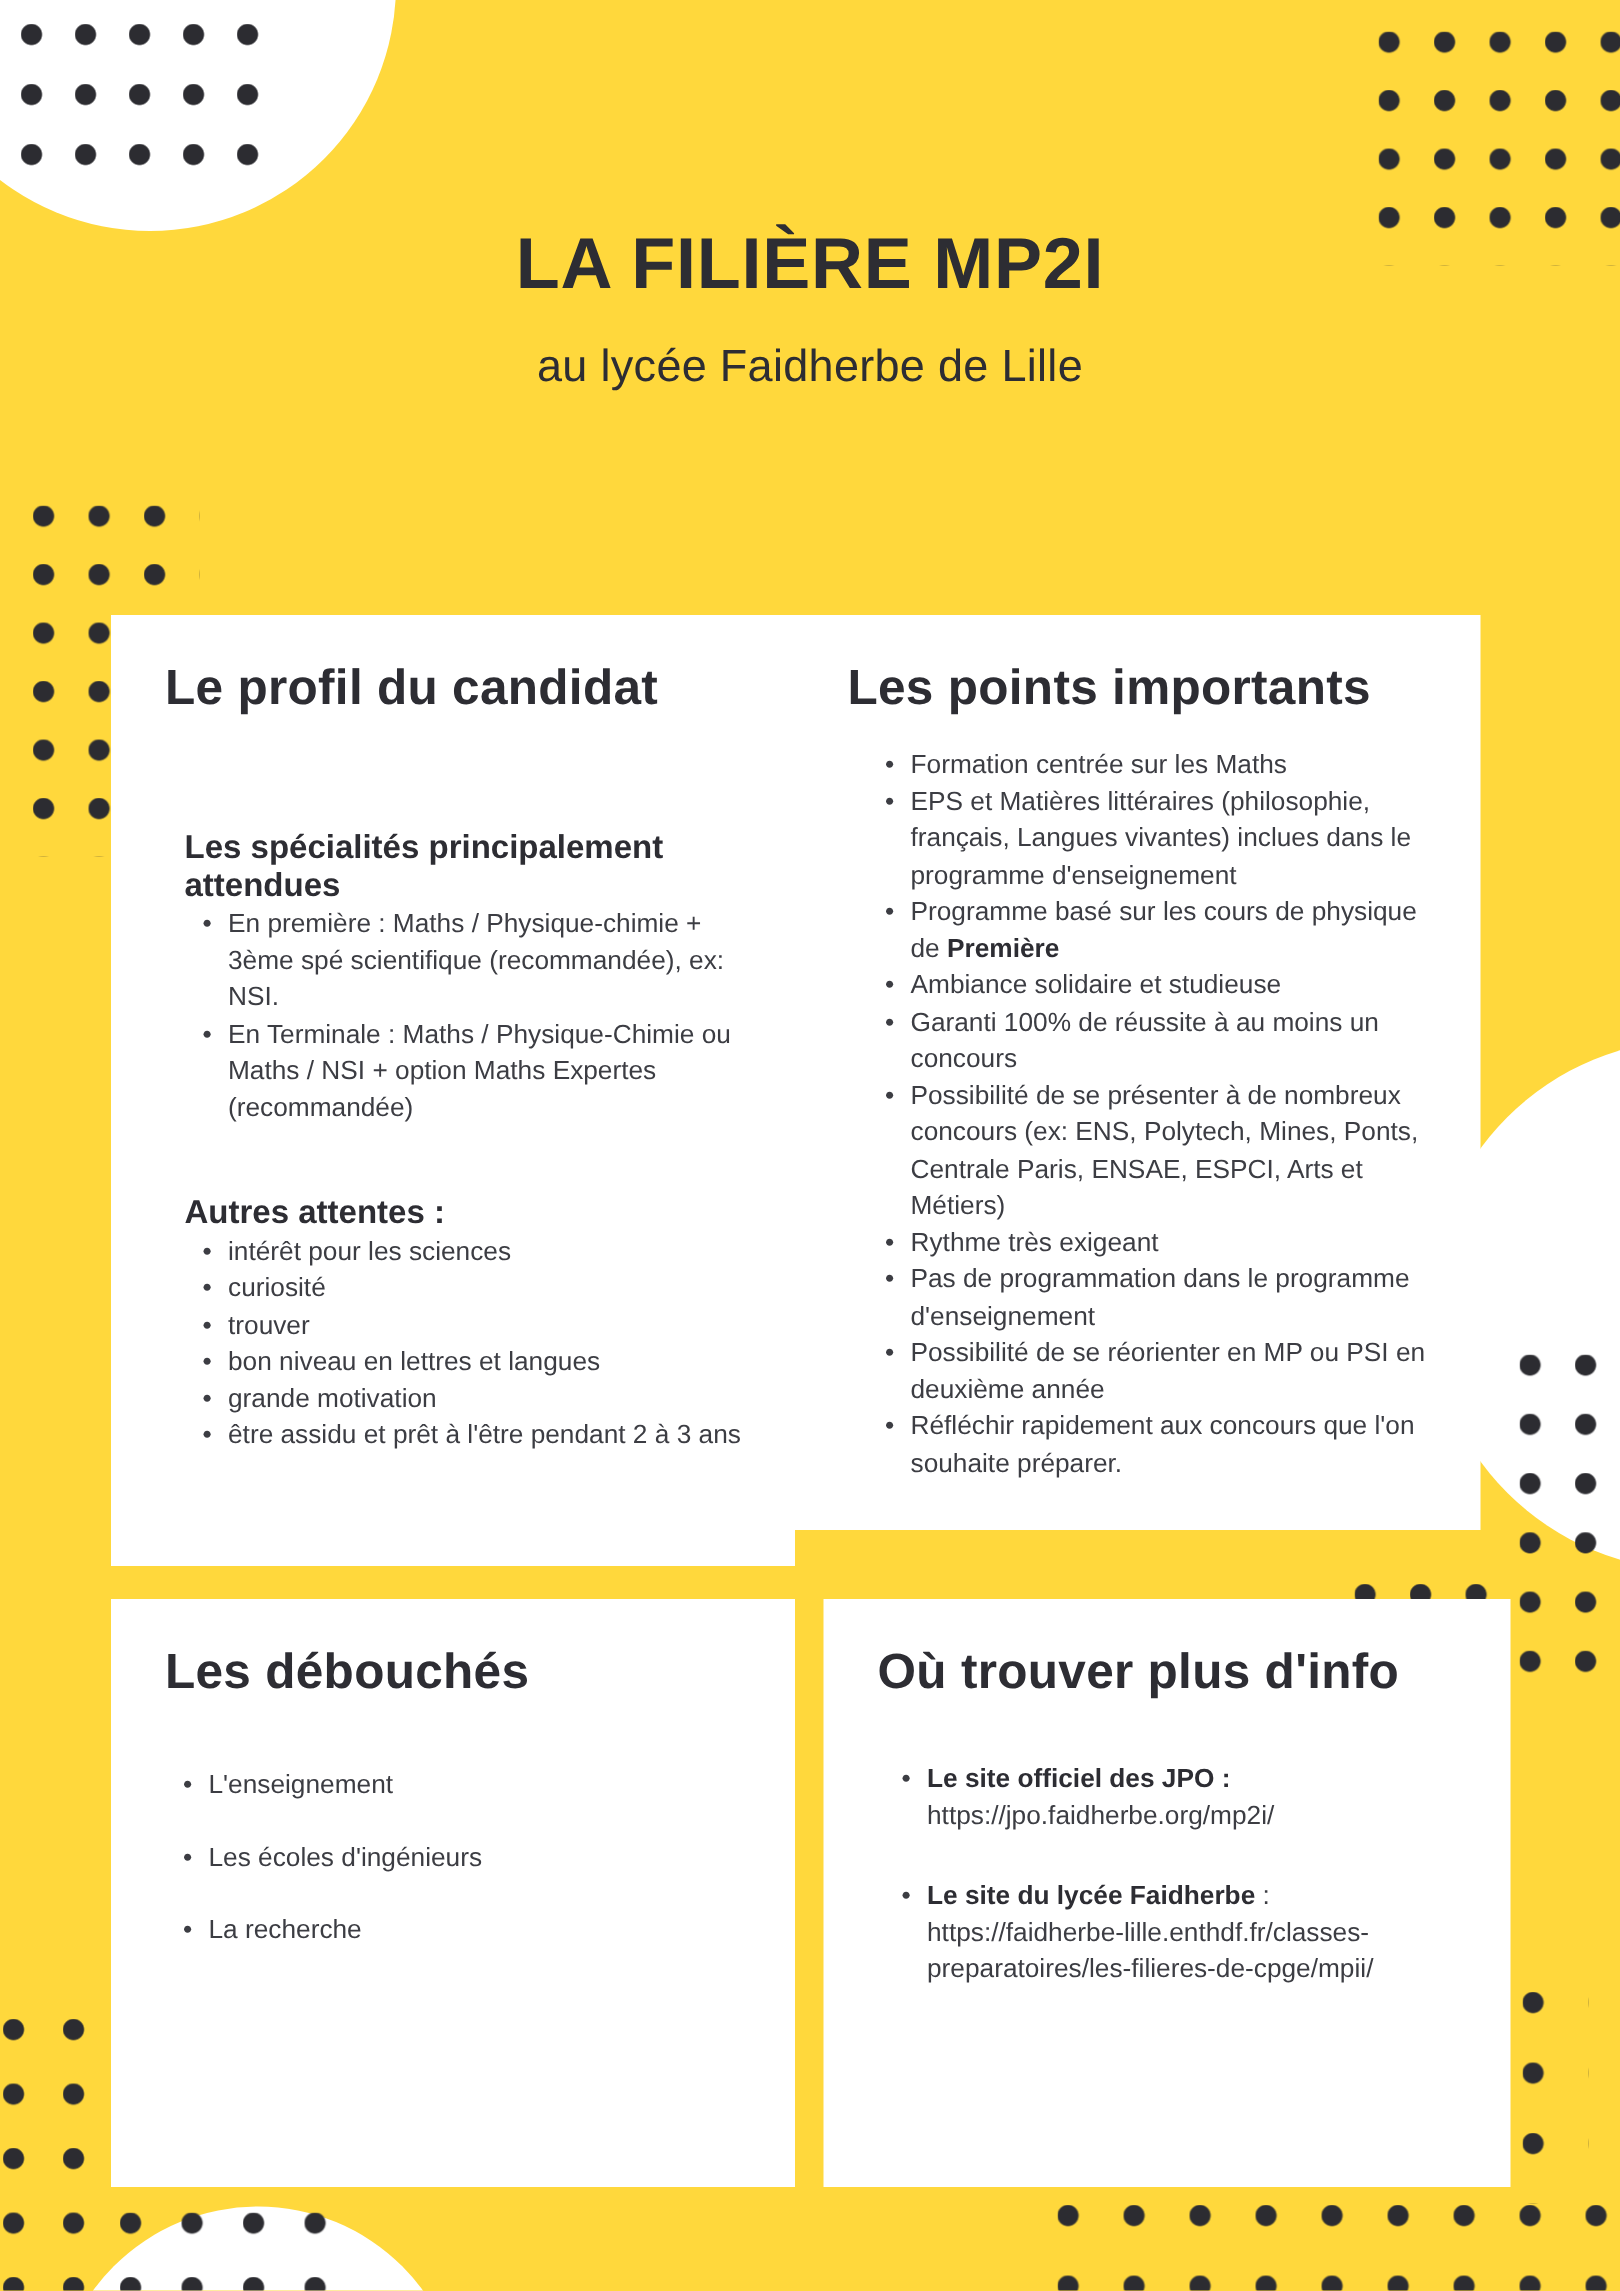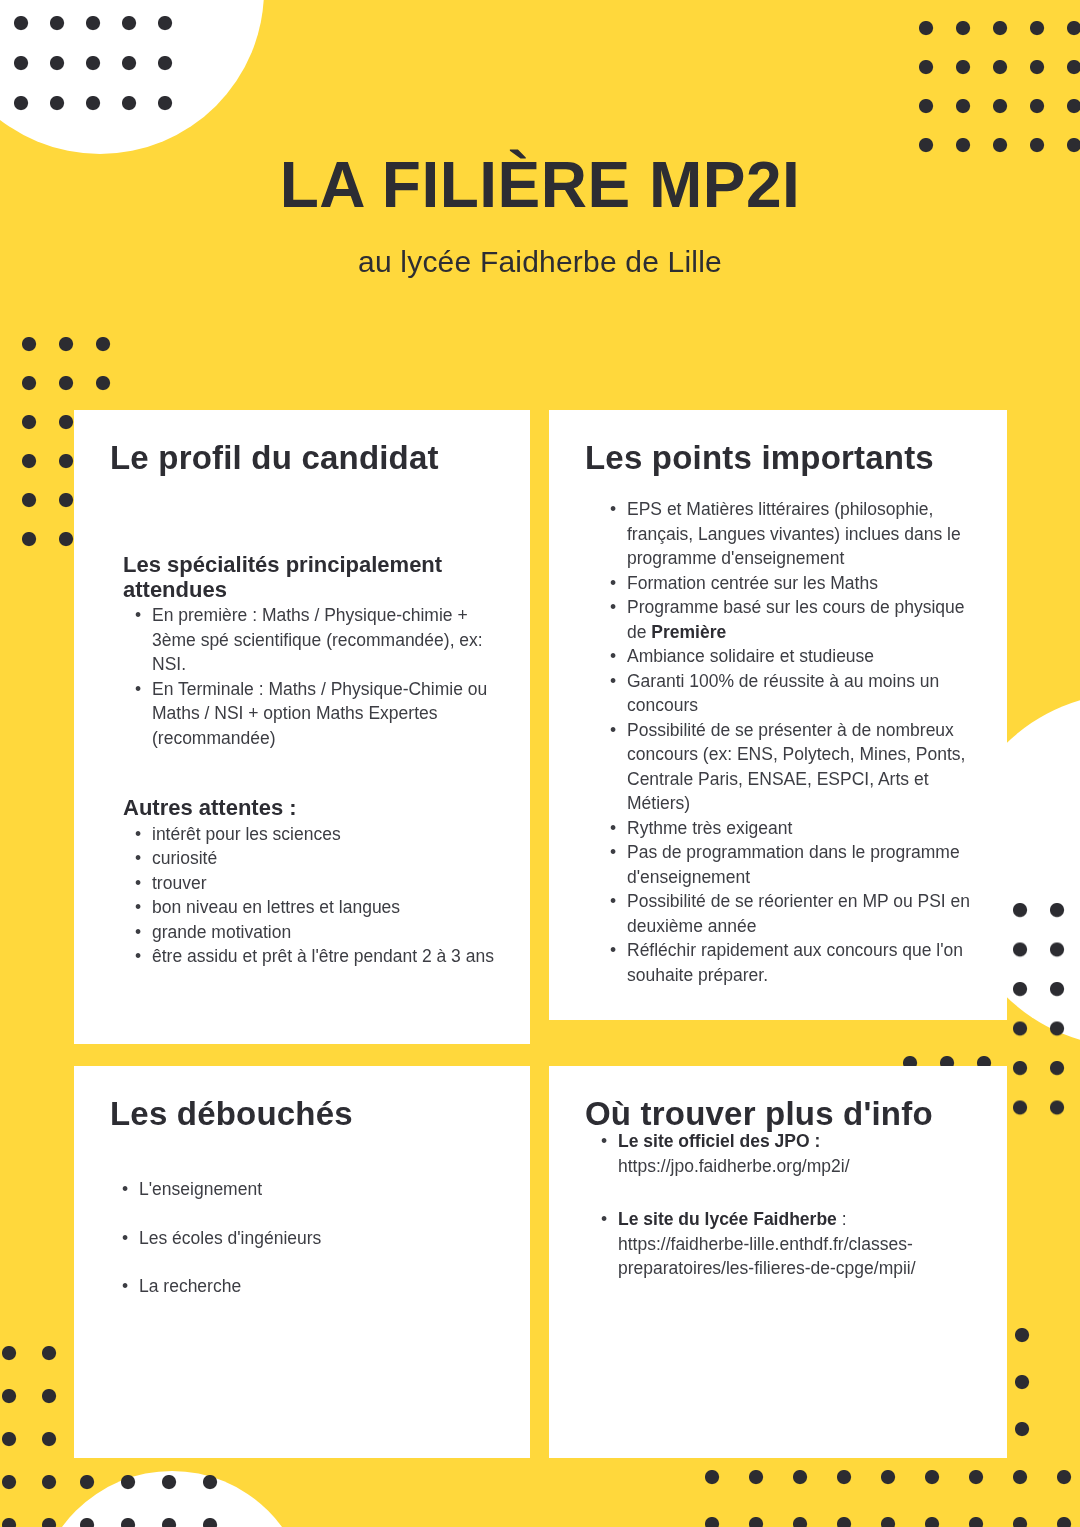--- a/index.html
+++ b/index.html
@@ -23,29 +23,29 @@
   .d-tr {left:919px; top:21px;  width:185px;height:156px;background-size:37px 39px}
   .d-lm {left:22px;  top:337px; width:111px;height:234px;background-size:37px 39px}
   .d-rm {left:1013px;top:903px; width:74px; height:237px;background-size:37px 39.5px}
   .d-gap{left:903px; top:1056px;width:111px;height:28px; background-size:37px 28px}
   .d-br {left:705px; top:1470px;width:396px;height:94px; background-size:44px 47px}
   .d-rc {left:1015px;top:1328px;width:44px; height:141px;background-size:44px 47px}
   .d-bl {left:2px;   top:1346px;width:80px; height:215px;background-size:40px 43px}
   .d-blr{left:80px;  top:1475px;width:164px;height:86px; background-size:41px 43px}
   
   .header{position:absolute;left:0;top:152px;width:100%;text-align:center;z-index:2;color:var(--heading)}
-  .header h1{margin:0;font-size:64px;font-weight:800;letter-spacing:.5px;line-height:1.05}
+  .header h1{margin:0;font-size:48px;font-weight:800;letter-spacing:.5px;line-height:1.05}
   .header h2{margin:26px 0 16px;font-size:30px;font-weight:normal;letter-spacing:.2px}
   
   .card{position:absolute;z-index:2;background:var(--card);box-sizing:border-box;padding:33px 34px 30px 36px}
   .card-heading{margin:0;font-size:33px;font-weight:bold;color:var(--heading);letter-spacing:.2px;line-height:30px}
   .mb-xl{margin-bottom:80px}
   .mb-md{margin-bottom:24px}
   .mb-cd{margin-bottom:48px}
-  .mb-ci{}
+  .mb-ci{margin-bottom:44px}
   .subhead{margin:0 0 1px 13px;font-size:22px;font-weight:bold;color:var(--heading);line-height:24.5px}
   .gap-top{margin-top:46px}
   .bullets{margin:0 0 0 13px;padding:0 0 0 29px;list-style:none;
     font-size:17.5px;line-height:24.5px;color:var(--body);overflow-wrap:anywhere}
   .bullets li{position:relative}
   .bullets li::before{content:"\2022";position:absolute;left:-17px;top:0;color:var(--body)}
   .bullets .b{font-weight:bold;color:var(--heading)}
   .spaced li{margin-bottom:24px}
   .indent-sm{padding-left:16px}
   .indent-md{padding-left:20px}
@@ -92,25 +92,25 @@
         <li>intérêt pour les sciences</li>
         <li>curiosité</li>
         <li>trouver</li>
         <li>bon niveau en lettres et langues</li>
         <li>grande motivation</li>
         <li>être assidu et prêt à l'être pendant 2 à 3 ans</li>
       </ul>
   </div>
 </section>
 
-<section class="card" style="left:549px;top:410px;width:458px;height:610px">
+<section class="card" style="left:529px;top:410px;width:458px;height:610px">
   <h3 class="card-heading mb-md">Les points importants</h3>
   <ul class="bullets">
+      <li><span>Formation centrée sur les Maths</span></li>
       <li><span>EPS et Matières littéraires (philosophie, français, Langues vivantes) inclues dans le programme d'enseignement</span></li>
-      <li><span>Formation centrée sur les Maths</span></li>
       <li><span>Programme basé sur les cours de physique de </span><span class="b">Première</span></li>
       <li><span>Ambiance solidaire et studieuse</span></li>
       <li><span>Garanti 100% de réussite à au moins un concours</span></li>
       <li><span>Possibilité de se présenter à de nombreux concours (ex: ENS, Polytech, Mines, Ponts, Centrale Paris, ENSAE, ESPCI, Arts et Métiers)</span></li>
       <li><span>Rythme très exigeant</span></li>
       <li><span>Pas de programmation dans le programme d'enseignement</span></li>
       <li><span>Possibilité de se réorienter en MP ou PSI en deuxième année</span></li>
       <li><span>Réfléchir rapidement aux concours que l'on souhaite préparer.</span></li>
     </ul>
 </section>

